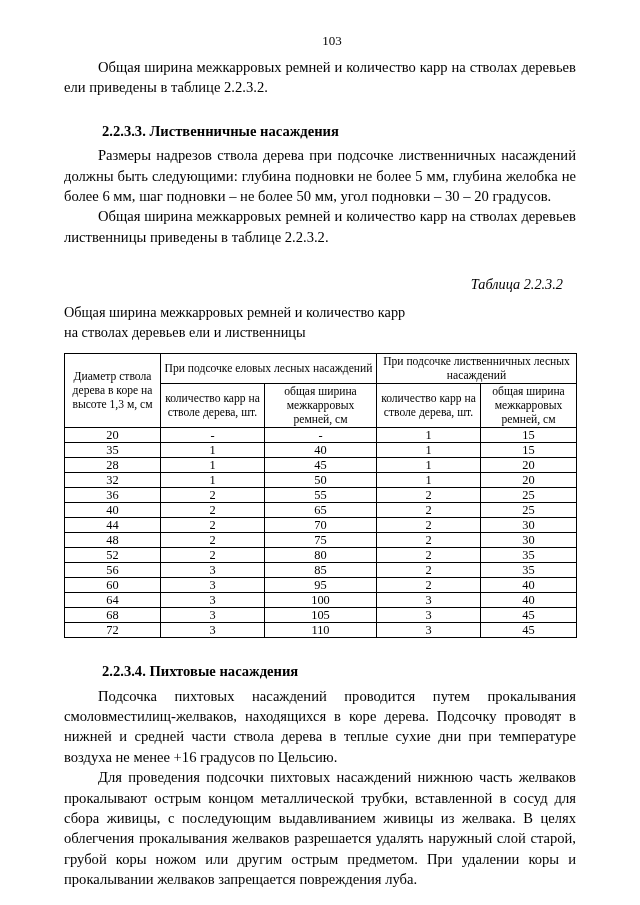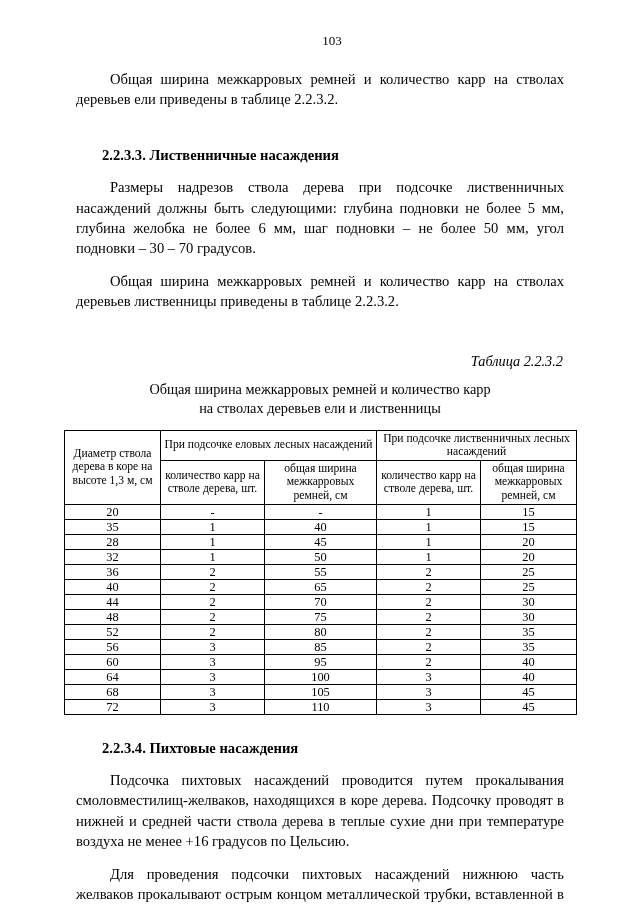--- a/index.html
+++ b/index.html
@@ -28,21 +28,21 @@
     font-size: 13px;
     line-height: 15px;
   }
   .content {
     position: absolute;
     left: 64px;
     top: 57px;
     width: 512px;
   }
   p.body-text {
-    margin: 12px;
+    margin: 0;
     font-size: 14.6px;
     line-height: 20.4px;
     text-align: justify;
     text-indent: 34px;
     text-justify: inter-word;
     hyphens: none;
   }
   h3.section-heading {
     margin: 4px;
     font-size: 14.6px;
@@ -58,21 +58,21 @@
     font-size: 14.3px;
     line-height: 19px;
     font-style: italic;
     text-align: right;
     padding-right: 4px;
   }
   .table-title {
     margin: 0;
     font-size: 14.3px;
     line-height: 19.5px;
-    text-align: center;
+    text-align: left;
   }
 
   table.data-table {
     border-collapse: collapse;
     width: 512px;
     margin-top: 11px;
     table-layout: fixed;
   }
   table.data-table th,
   table.data-table td {
@@ -110,21 +110,21 @@
   <div class="page-number">103</div>
 
   <div class="content">
 
     <p class="body-text">Общая ширина межкарровых ремней и количество карр на стволах деревьев ели приведены в таблице 2.2.3.2.</p>
 
     <div class="spacer-md"></div>
 
     <h3 class="section-heading">2.2.3.3. Лиственничные насаждения</h3>
 
-    <p class="body-text">Размеры надрезов ствола дерева при подсочке лиственничных насаждений должны быть следующими: глубина подновки не более 5 мм, глубина желобка не более 6 мм, шаг подновки – не более 50 мм, угол подновки – 30 – 70 градусов.</p>
+    <p class="body-text">Размеры надрезов ствола дерева при подсочке лиственничных насаждений должны быть следующими: глубина подновки не более 5 мм, глубина желобка не более 6 мм, шаг подновки – не более 50 мм, угол подновки – 30 – 20 градусов.</p>
 
     <p class="body-text">Общая ширина межкарровых ремней и количество карр на стволах деревьев лиственницы приведены в таблице 2.2.3.2.</p>
 
     <div class="spacer-md"></div>
 
     <p class="table-label">Таблица 2.2.3.2</p>
 
     <p class="table-title">Общая ширина межкарровых ремней и количество карр</p>
     <p class="table-title">на стволах деревьев ели и лиственницы</p>
 

